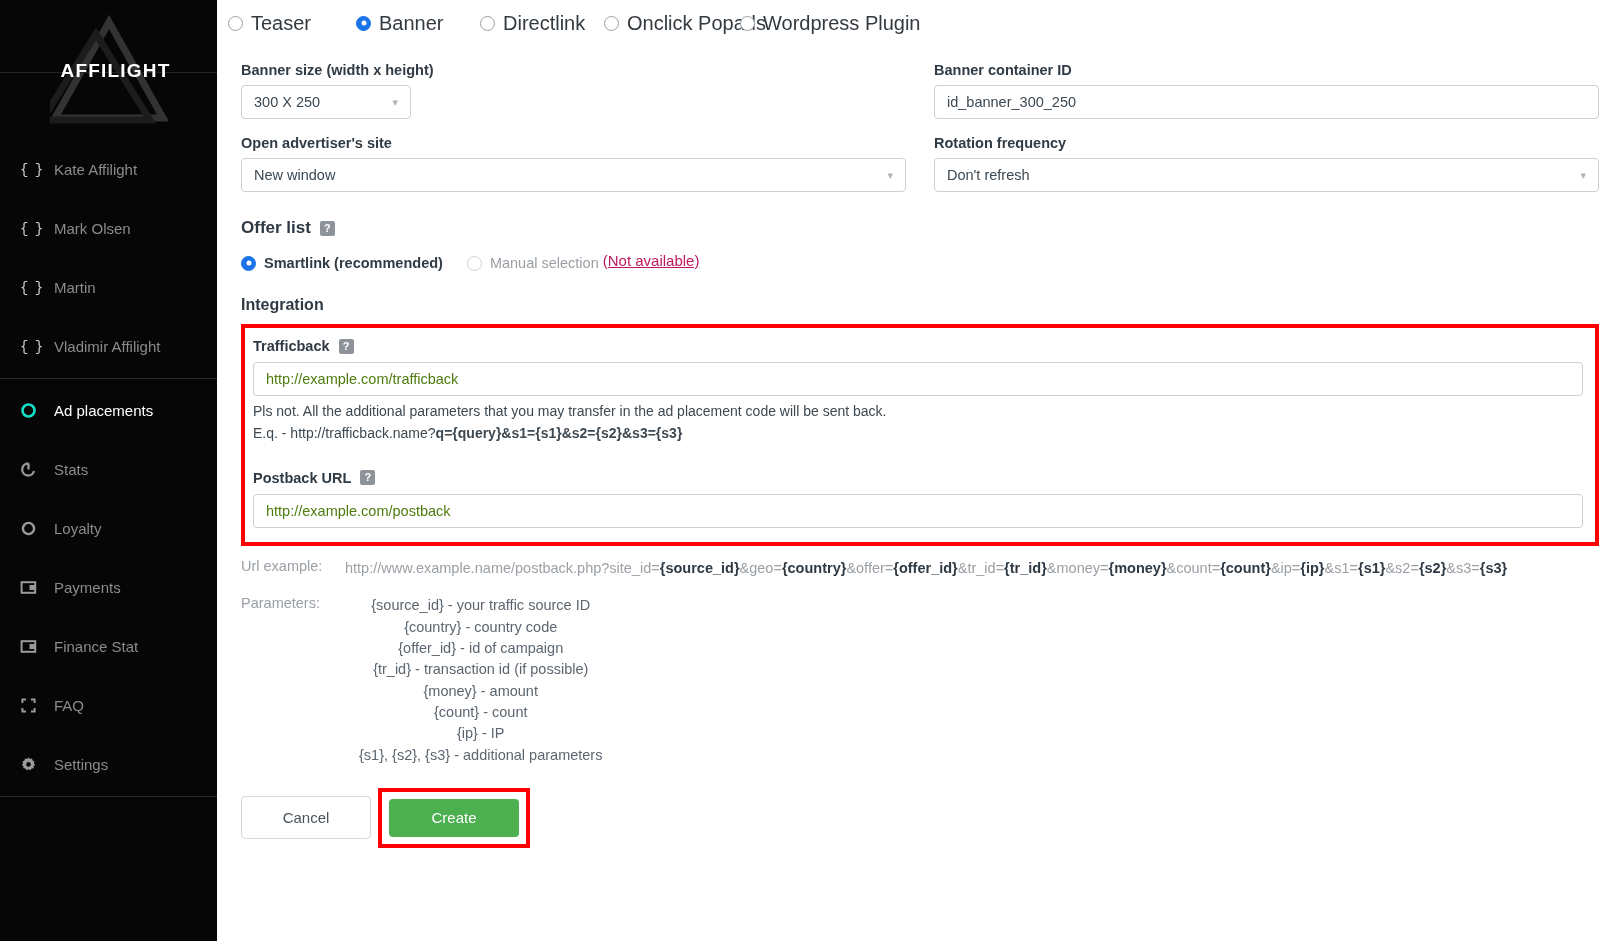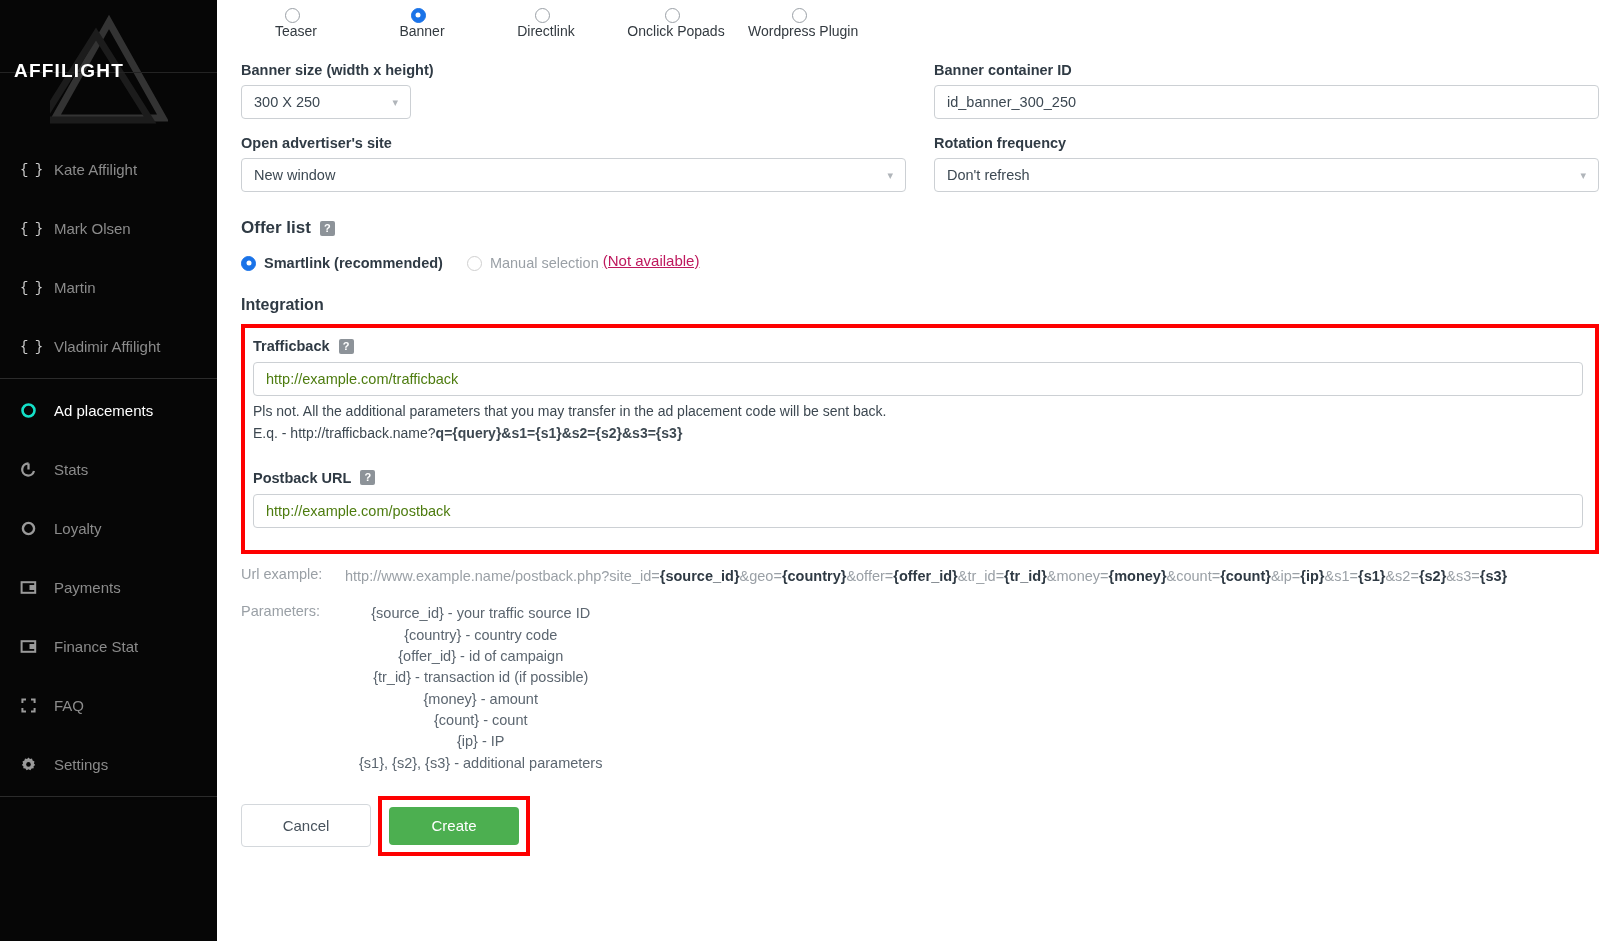--- a/index.html
+++ b/index.html
@@ -26,20 +26,21 @@
   }
   .logo-tri {
     position: absolute;
     left: 50%; top: 14px;
     transform: translateX(-50%);
     width: 118px; height: 112px;
   }
   .logo-text {
     position: absolute;
     left: 14px; right: 0; top: 60px;
+    text-align: center;
     color: #ffffff;
     font-size: 19px;
     font-weight: bold;
     letter-spacing: 1.2px;
   }
   .sb-rule {
     height: 1px;
     background: #2e2e2e;
     margin: 0;
   }
@@ -80,25 +81,24 @@
   
   .radio-bar {
     display: flex;
     align-items: center;
     height: 46px;
     padding-left: 11px;
   }
   .radio-opt {
     display: flex;
     align-items: center;
-    font-size: 14px;
+    font-size: 20px;
     color: #333a40;
     cursor: pointer;
     white-space: nowrap;
-    flex-direction: column;
   }
   .radio-opt .lbl { margin-left: 8px; }
   .rd {
     width: 15px; height: 15px;
     border: 1px solid #9aa0a6;
     border-radius: 50%;
     background: #fff;
     flex: 0 0 15px;
     position: relative;
   }
@@ -183,21 +183,21 @@
   .offer-opt { display: flex; align-items: center; font-size: 14.5px; font-weight: bold; color: #303b45; cursor: pointer; }
   .offer-opt .lbl { margin-left: 8px; }
   .offer-opt.disabled { color: #9aa0a6; font-weight: normal; cursor: default; }
   .notavail { font-size: 15px; color: #be185d; align-self: flex-start; margin-left: 2px; margin-top: -3px; text-decoration: underline; }
 
   .sec-title.integration { font-size: 16px; margin-top: 25px; margin-bottom: 0; }
 
   
   .redbox {
     border: 4px solid #fe0000;
-    padding: 10px 12px 22px 8px;
+    padding: 10px 12px 14px 8px;
     margin-top: 10px;
   }
   .sub-label {
     font-size: 14.5px;
     font-weight: bold;
     color: #2f3a44;
     display: flex; align-items: center;
     margin-bottom: 8px;
   }
   .sub-label.second { margin-top: 26px; }

